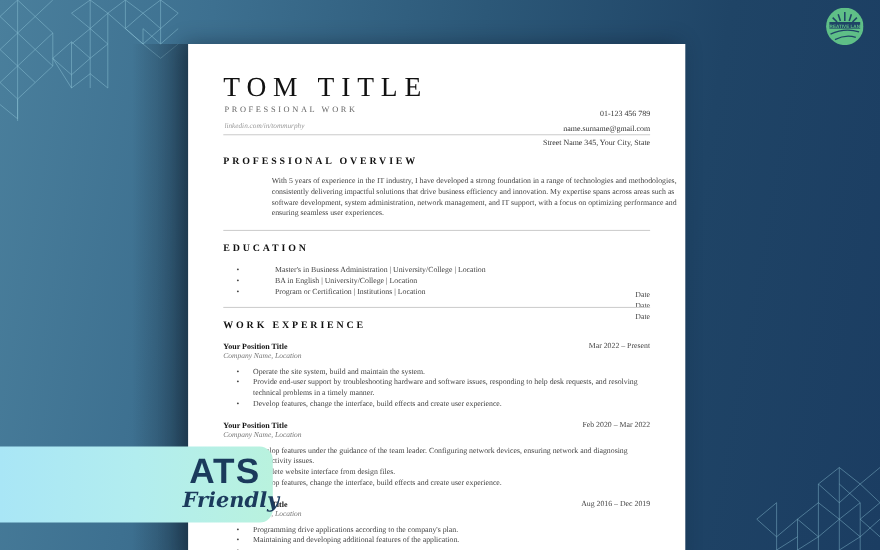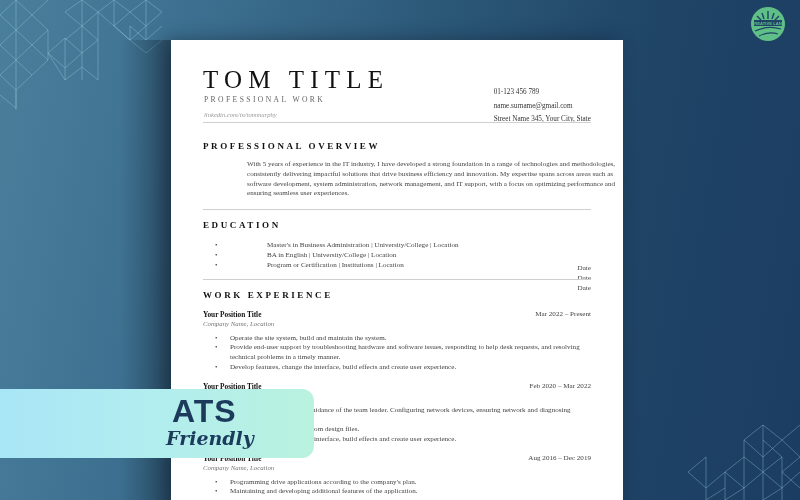--- a/index.html
+++ b/index.html
@@ -7,37 +7,37 @@
     background:linear-gradient(100deg,#4a7f9c 0%,#3d7090 22%,#2c5878 50%,#1f4466 75%,#1b3d62 100%);
     font-family:"Liberation Serif",serif;}
   .pattern{position:absolute;}
   .shadow{position:absolute;left:120px;top:40px;width:60px;height:460px;
     background:linear-gradient(90deg,rgba(20,35,50,0) 0%,rgba(20,35,50,0.55) 100%);}
   .page{position:absolute;left:171px;top:40px;width:452px;height:470px;background:#fff;
     box-shadow:-6px 0 18px rgba(10,25,40,0.45);}
   .name{position:absolute;left:32px;top:26px;font-size:25px;letter-spacing:6.2px;color:#111;font-family:"Liberation Serif",serif;white-space:nowrap;}
   .ptitle{position:absolute;left:33px;top:55px;font-size:7.6px;letter-spacing:2.4px;color:#666;white-space:nowrap;}
   .link{position:absolute;left:33px;top:71px;font-size:6.6px;font-style:italic;color:#999;white-space:nowrap;}
-  .contact{position:absolute;right:32px;top:46px;text-align:left;font-size:7.2px;color:#333;line-height:13.5px;white-space:nowrap;}
+  .contact{position:absolute;right:32px;top:57px;text-align:right;font-size:7.2px;color:#333;line-height:13.5px;white-space:nowrap;}
   .rule{position:absolute;left:32px;width:388px;height:1px;background:#cfcfcf;}
   .sec-h{position:absolute;left:32px;font-size:9px;font-weight:bold;letter-spacing:2.6px;color:#111;white-space:nowrap;}
   .para{position:absolute;left:32px;width:392px;font-size:7.1px;line-height:9.8px;color:#444;margin-left:44px;}
   .edu{position:absolute;left:32px;width:388px;}
   .edu-row{position:relative;height:9.8px;font-size:7.1px;color:#444;}
   .edu-row .bul{position:absolute;left:12px;top:0;}
-  .edu-row .txt{position:absolute;left:44px;top:0;white-space:nowrap;padding-left:20px;}
+  .edu-row .txt{position:absolute;left:27px;top:0;white-space:nowrap;padding-left:20px;}
   .edu-row .dt{position:absolute;right:0;top:0;margin-top:23px;}
   .job{position:absolute;left:32px;width:388px;}
   .job-title{font-size:7.3px;font-weight:bold;color:#111;height:9.5px;position:relative;}
   .job-date{position:absolute;right:0;top:0;font-weight:normal;color:#444;font-size:7.1px;}
   .job-co{font-size:6.8px;font-style:italic;color:#777;height:10px;}
   .job ul{margin:4px 0 0 0;padding:0;list-style:none;}
   .job li{position:relative;padding-left:27px;font-size:7.1px;line-height:9.8px;color:#444;}
   .job li .bul{position:absolute;left:12px;top:0;}
-  .badge{position:absolute;left:0;top:389px;width:314px;height:69px;border-radius:0 12px 12px 0;
+  .badge{position:absolute;left:0;top:406px;width:248px;height:69px;border-radius:0 12px 12px 0;
     background:linear-gradient(90deg,#a9e6f6 0%,#b2edef 50%,#b9f2de 100%);}
   .ats{position:absolute;left:172px;top:6px;font-family:"Liberation Sans",sans-serif;font-weight:bold;font-size:32px;color:#1b3a5c;letter-spacing:1px;line-height:32px;}
   .friendly{position:absolute;left:166px;top:38px;font-family:"DejaVu Serif",serif;font-style:italic;font-weight:bold;font-size:19px;color:#1b3a5c;line-height:22px;}
   .logo{position:absolute;left:751px;top:7px;width:34px;height:34px;}
 </style>
 </head>
 <body>
 
 <svg class="pattern" style="left:0;top:0" width="170" height="120" viewBox="0 0 170 120">
   <g stroke="#8ec3d6" stroke-opacity="0.55" stroke-width="0.8" fill="none">

